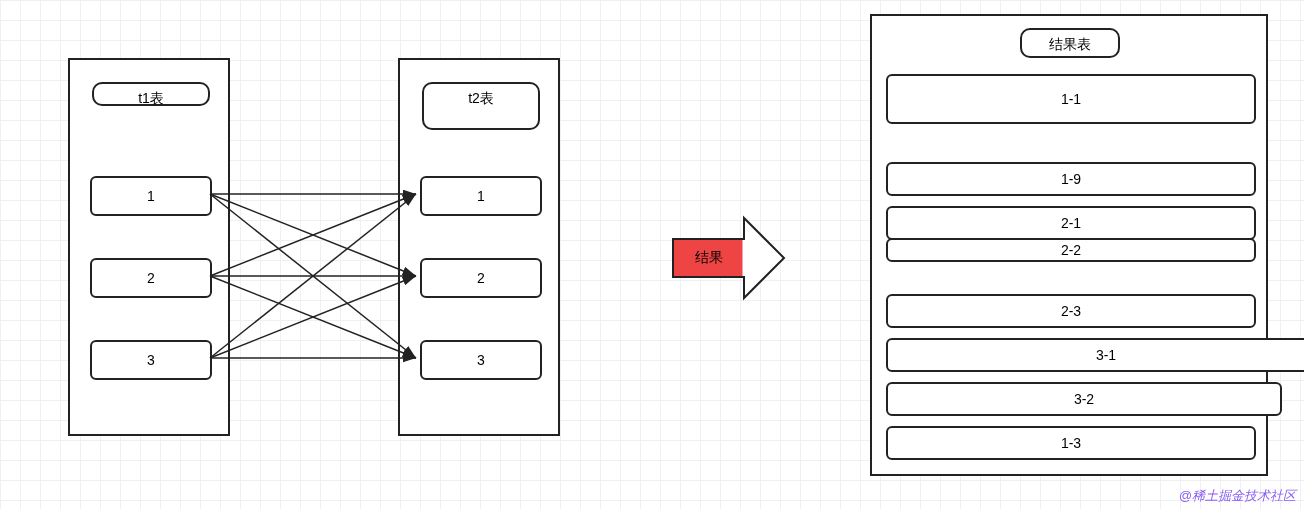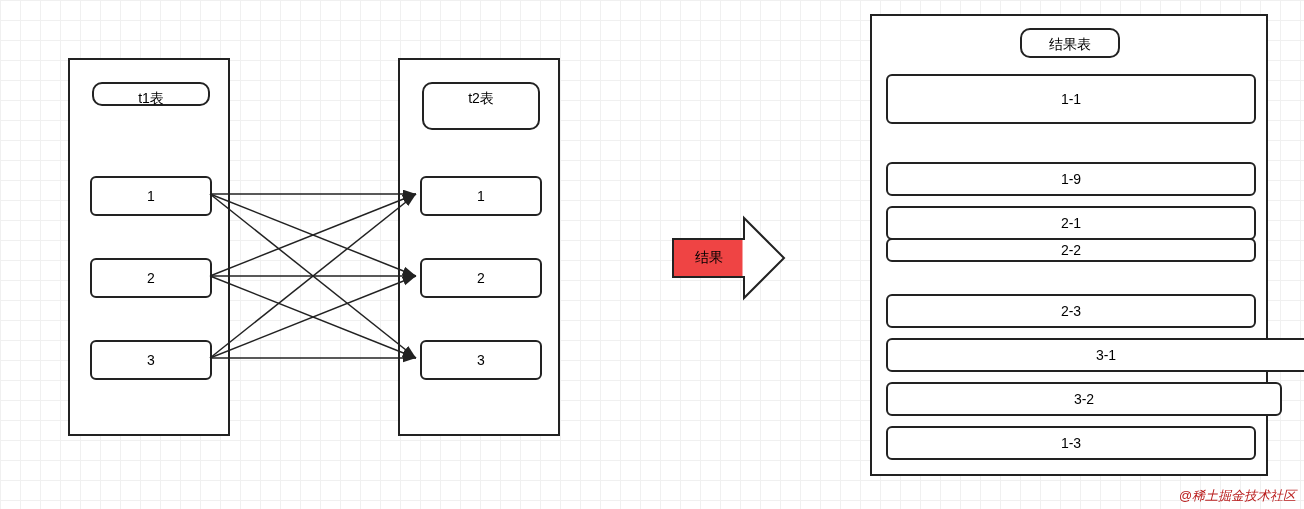--- a/index.html
+++ b/index.html
@@ -35,21 +35,21 @@
     background: #fff;
     display: flex;
     align-items: center;
     justify-content: center;
   }
   .watermark {
     position: absolute;
     right: 8px;
     bottom: 4px;
     font-size: 13px;
-    color: #b91c1c;
+    color: #8b5cf6;
     font-style: italic;
   }
   svg.overlay { position: absolute; top: 0; left: 0; pointer-events: none; }
   .arrow-body {
     position: absolute;
     border: 2px solid #222;
     border-right: none;
     background: #ef4444;
     display: flex;
     align-items: center;

